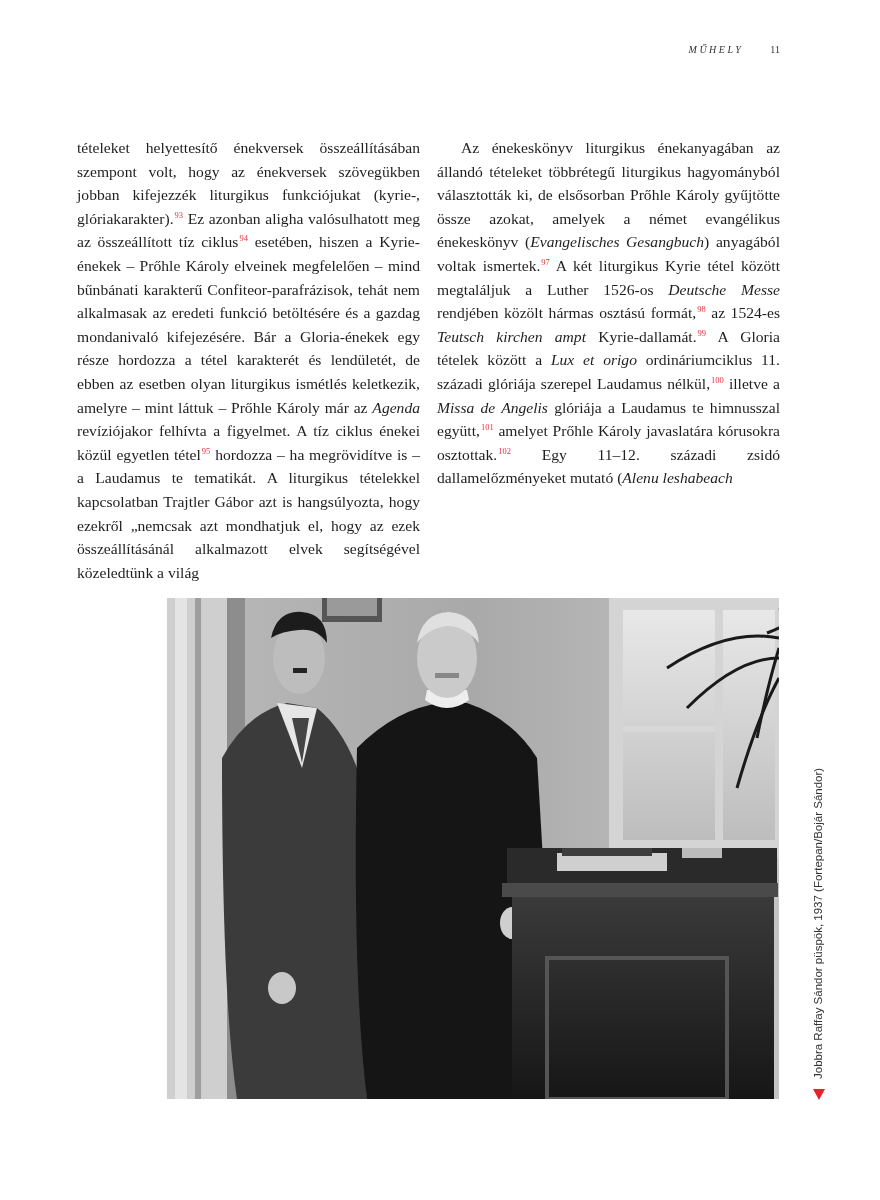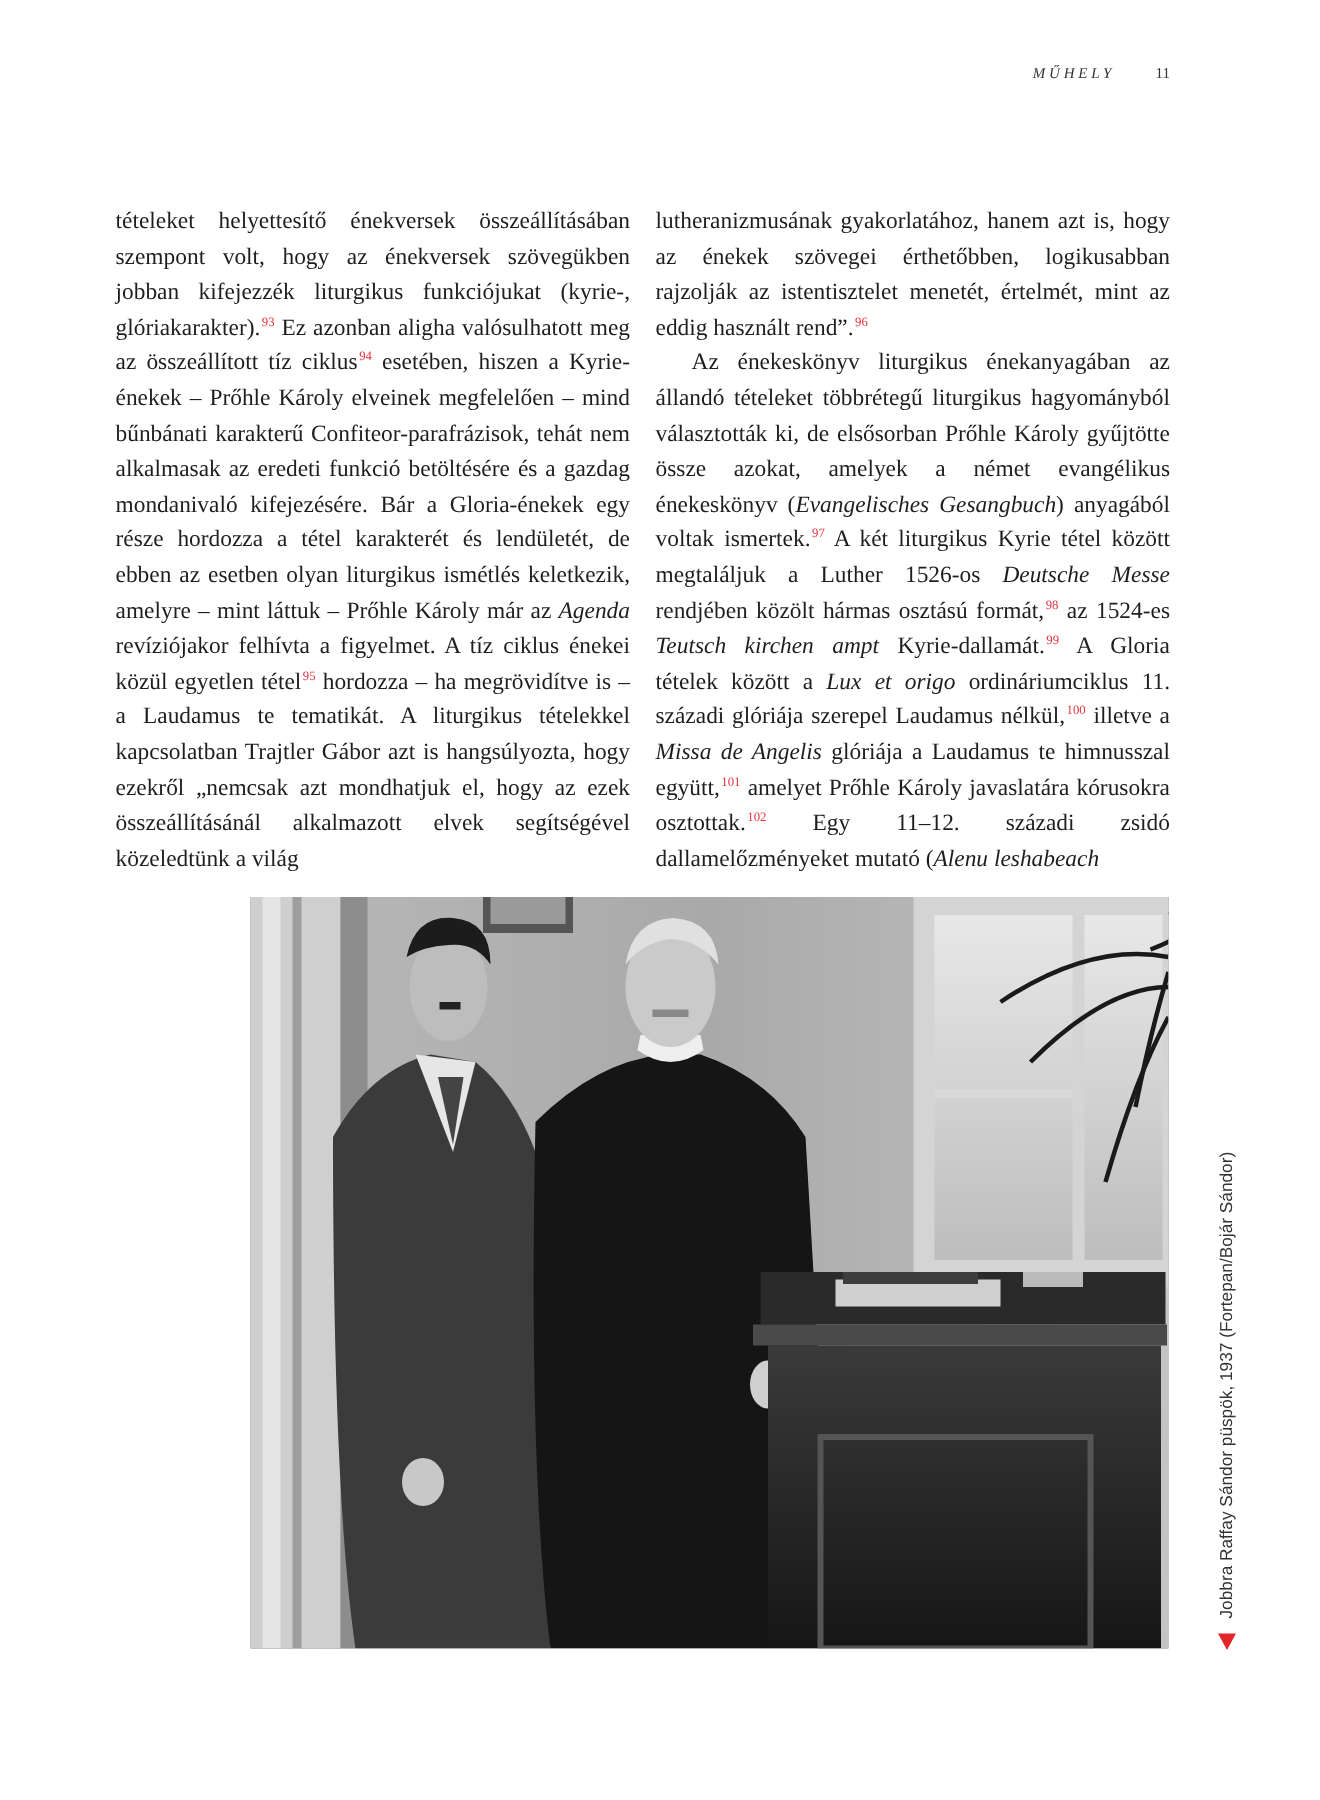--- a/index.html
+++ b/index.html
@@ -36,21 +36,20 @@
 <div class="running-head">
   <span class="section">MŰHELY</span>
   <span class="pagenum">11</span>
 </div>
 
 <div class="col col-left">
   <p><span>tételeket helyettesítő énekversek összeállításában szempont volt, hogy az énekversek szövegükben jobban kifejezzék liturgikus funkciójukat (kyrie-, glóriakarakter).</span><sup class="fn">93</sup><span> Ez azonban aligha valósulhatott meg az összeállított tíz ciklus</span><sup class="fn">94</sup><span> esetében, hiszen a Kyrie-énekek – Prőhle Károly elveinek megfelelően – mind bűnbánati karakterű Confiteor-parafrázisok, tehát nem alkalmasak az eredeti funkció betöltésére és a gazdag mondanivaló kifejezésére. Bár a Gloria-énekek egy része hordozza a tétel karakterét és lendületét, de ebben az esetben olyan liturgikus ismétlés keletkezik, amelyre – mint láttuk – Prőhle Károly már az </span><em>Agenda</em><span> revíziójakor felhívta a figyelmet. A tíz ciklus énekei közül egyetlen tétel</span><sup class="fn">95</sup><span> hordozza – ha megrövidítve is – a Laudamus te tematikát. A liturgikus tételekkel kapcsolatban Trajtler Gábor azt is hangsúlyozta, hogy ezekről „nemcsak azt mondhatjuk el, hogy az ezek összeállításánál alkalmazott elvek segítségével közeledtünk a világ</span></p>
 </div>
 
 <div class="col col-right">
-  <p><span>lutheranizmusának gyakorlatához, hanem azt is, hogy az énekek szövegei érthetőbben, logikusabban rajzolják az istentisztelet menetét, értelmét, mint az eddig használt rend”.</span><sup class="fn">96</sup></p>
   <p class="indent"><span>Az énekeskönyv liturgikus énekanyagában az állandó tételeket többrétegű liturgikus hagyományból választották ki, de elsősorban Prőhle Károly gyűjtötte össze azokat, amelyek a német evangélikus énekeskönyv (</span><em>Evangelisches Gesangbuch</em><span>) anyagából voltak ismertek.</span><sup class="fn">97</sup><span> A két liturgikus Kyrie tétel között megtaláljuk a Luther 1526-os </span><em>Deutsche Messe</em><span> rendjében közölt hármas osztású formát,</span><sup class="fn">98</sup><span> az 1524-es </span><em>Teutsch kirchen ampt</em><span> Kyrie-dallamát.</span><sup class="fn">99</sup><span> A Gloria tételek között a </span><em>Lux et origo</em><span> ordináriumciklus 11. századi glóriája szerepel Laudamus nélkül,</span><sup class="fn">100</sup><span> illetve a </span><em>Missa de Angelis</em><span> glóriája a Laudamus te himnusszal együtt,</span><sup class="fn">101</sup><span> amelyet Prőhle Károly javaslatára kórusokra osztottak.</span><sup class="fn">102</sup><span> Egy 11–12. századi zsidó dallamelőzményeket mutató (</span><em>Alenu leshabeach</em></p>
 </div>
 
 <div class="photo" title="Black-and-white photograph of two men standing beside a wooden desk in an office">
   <svg width="612" height="501" viewBox="0 0 612 501">
     <defs>
       <linearGradient id="wall" x1="0" x2="1" y1="0" y2="0">
         <stop offset="0" stop-color="#b9b9b9"></stop>
         <stop offset="0.5" stop-color="#a9a9a9"></stop>
         <stop offset="1" stop-color="#c4c4c4"></stop>

